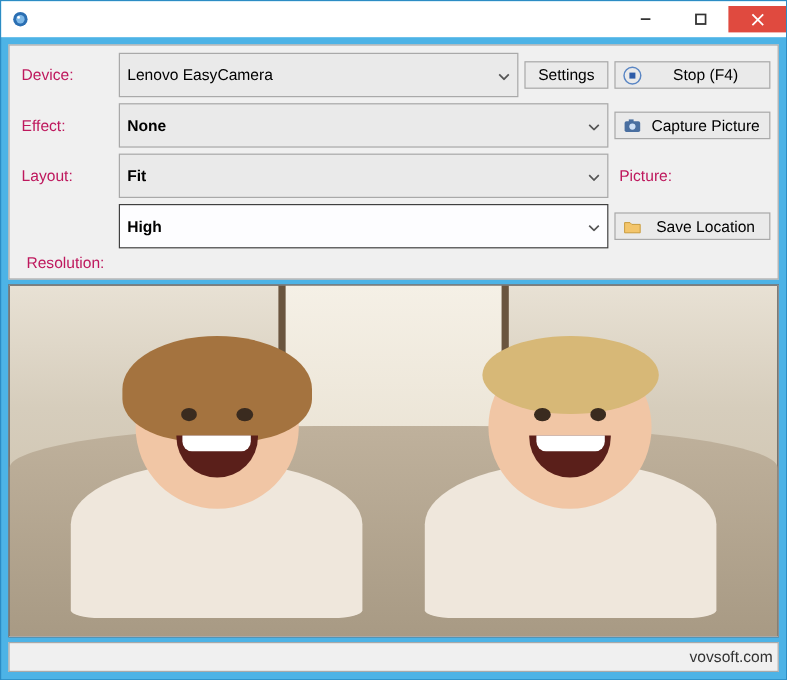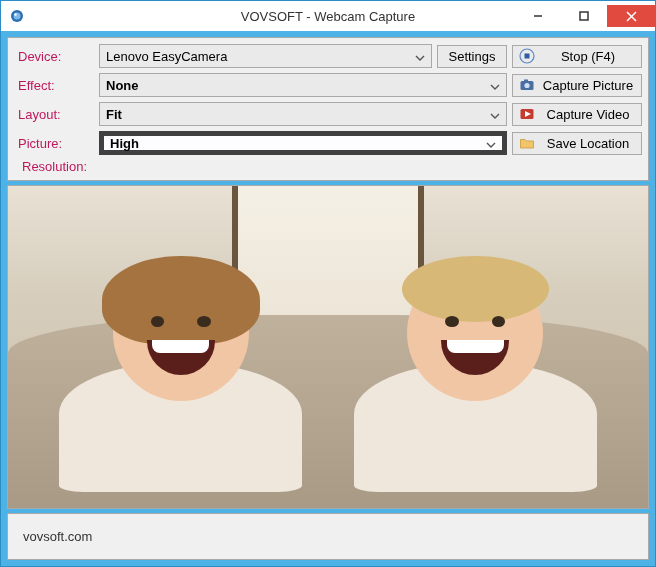--- a/index.html
+++ b/index.html
@@ -38,24 +38,24 @@
     padding: 6px;
   }
   .controls-grid {
     display: grid;
     grid-template-columns: 80px 1fr 70px 130px;
     gap: 5px;
     align-items: center;
   }
   .label { color: #be185d; padding-left: 4px; }
   .dropdown {
-    height: 24px; background: #eaeaea; border: 1px solid #a9a9a9;
+    height: 37px; background: #eaeaea; border: 1px solid #a9a9a9;
     display: flex; align-items: center; padding: 0 6px; position: relative;
   }
-  .dropdown.focused { border: 5px solid #404040; background: #fdfdff; }
+  .dropdown.focused { border: 1px solid #404040; background: #fdfdff; }
   .dropdown .arrow { margin-left: auto; }
   .btn {
     height: 23px; background: #eaeaea; border: 1px solid #a9a9a9;
     display: flex; align-items: center; justify-content: flex-start;
     gap: 6px; padding: 0 6px;
   }
   .btn .bicon { width: 16px; height: 16px; flex: 0 0 16px; }
   .btn span.blabel { flex: 1; text-align: center; }
   .span3 { grid-column: 2 / span 2; font-weight: bold; }
   .status-row {
@@ -63,21 +63,21 @@
     padding: 4px 4px 0 4px; align-items: center;
   }
   .status-row .res-val { font-weight: bold; }
   .status-row .fs { font-weight: bold; padding-right: 10px; }
   .preview {
     flex: 1; border: 1px solid #a9a9a9; background: #000;
     position: relative; overflow: hidden;
   }
   .footer {
     background: #f0f0f0; border: 1px solid #a9a9a9;
-    text-align: left; padding: 15px; color: #333;
+    text-align: right; padding: 4px; color: #333;
   }
   
   .scene { position: absolute; inset: 0; background: linear-gradient(#e8e1d4 0%, #d6cdbc 35%, #c9bda6 100%); }
   .window-frame { position: absolute; top: 0; left: 35%; width: 30%; height: 50%;
     background: linear-gradient(#f5f0e6, #eae3d4); border-left: 6px solid #6a553f; border-right: 6px solid #6a553f; }
   .couch { position: absolute; bottom: 0; left: 0; right: 0; height: 60%;
     background: linear-gradient(#bfb19c, #a89a84); border-top-left-radius: 40% 20%; border-top-right-radius: 40% 20%; }
   .kid { position: absolute; bottom: 5%; width: 38%; }
   .kid.left { left: 8%; } .kid.right { right: 8%; }
   .shirt { width: 100%; height: 130px; background: #efe7dc; border-radius: 50% 50% 10% 10% / 40% 40% 5% 5%; }
@@ -100,21 +100,20 @@
 <div class="window">
 
   <div class="titlebar">
     <span class="title-icon">
       <svg viewBox="0 0 16 16" width="16" height="16">
         <circle cx="8" cy="8" r="6" fill="#2b6fb3"></circle>
         <circle cx="8" cy="8" r="3.5" fill="#7fb9e8"></circle>
         <circle cx="6.5" cy="6.5" r="1.2" fill="#fff"></circle>
       </svg>
     </span>
-    <div class="title-text">VOVSOFT - Webcam Capture</div>
     <div class="win-controls">
       <div class="win-btn">
         <svg width="10" height="10">
             <line x1="1" y1="5" x2="9" y2="5" stroke="#333" stroke-width="1.5"></line>
           </svg>
       </div>
       <div class="win-btn">
         <svg width="10" height="10">
             <rect x="1" y="1" width="8" height="8" fill="none" stroke="#333" stroke-width="1.5"></rect>
           </svg>
@@ -176,29 +175,20 @@
         </div>
 
         <div class="label">Layout:</div>
         <div class="dropdown span3">
           <span>Fit</span>
           <span class="arrow">
             <svg width="10" height="6">
                 <polyline points="1,1 5,5 9,1" fill="none" stroke="#555" stroke-width="1.4"></polyline>
               </svg>
           </span>
-        </div>
-        <div class="btn">
-          <span class="bicon">
-            <svg viewBox="0 0 16 16" width="16" height="16">
-                <rect x="1.5" y="3" width="13" height="10" rx="1.5" fill="#c43c2f"></rect>
-                <polygon points="6,5 6,11 12,8" fill="#fff"></polygon>
-              </svg>
-          </span>
-          <span class="blabel">Capture Video</span>
         </div>
 
         <div class="label">Picture:</div>
         <div class="dropdown span3 focused">
           <span>High</span>
           <span class="arrow">
             <svg width="10" height="6">
                 <polyline points="1,1 5,5 9,1" fill="none" stroke="#555" stroke-width="1.4"></polyline>
               </svg>
           </span>

